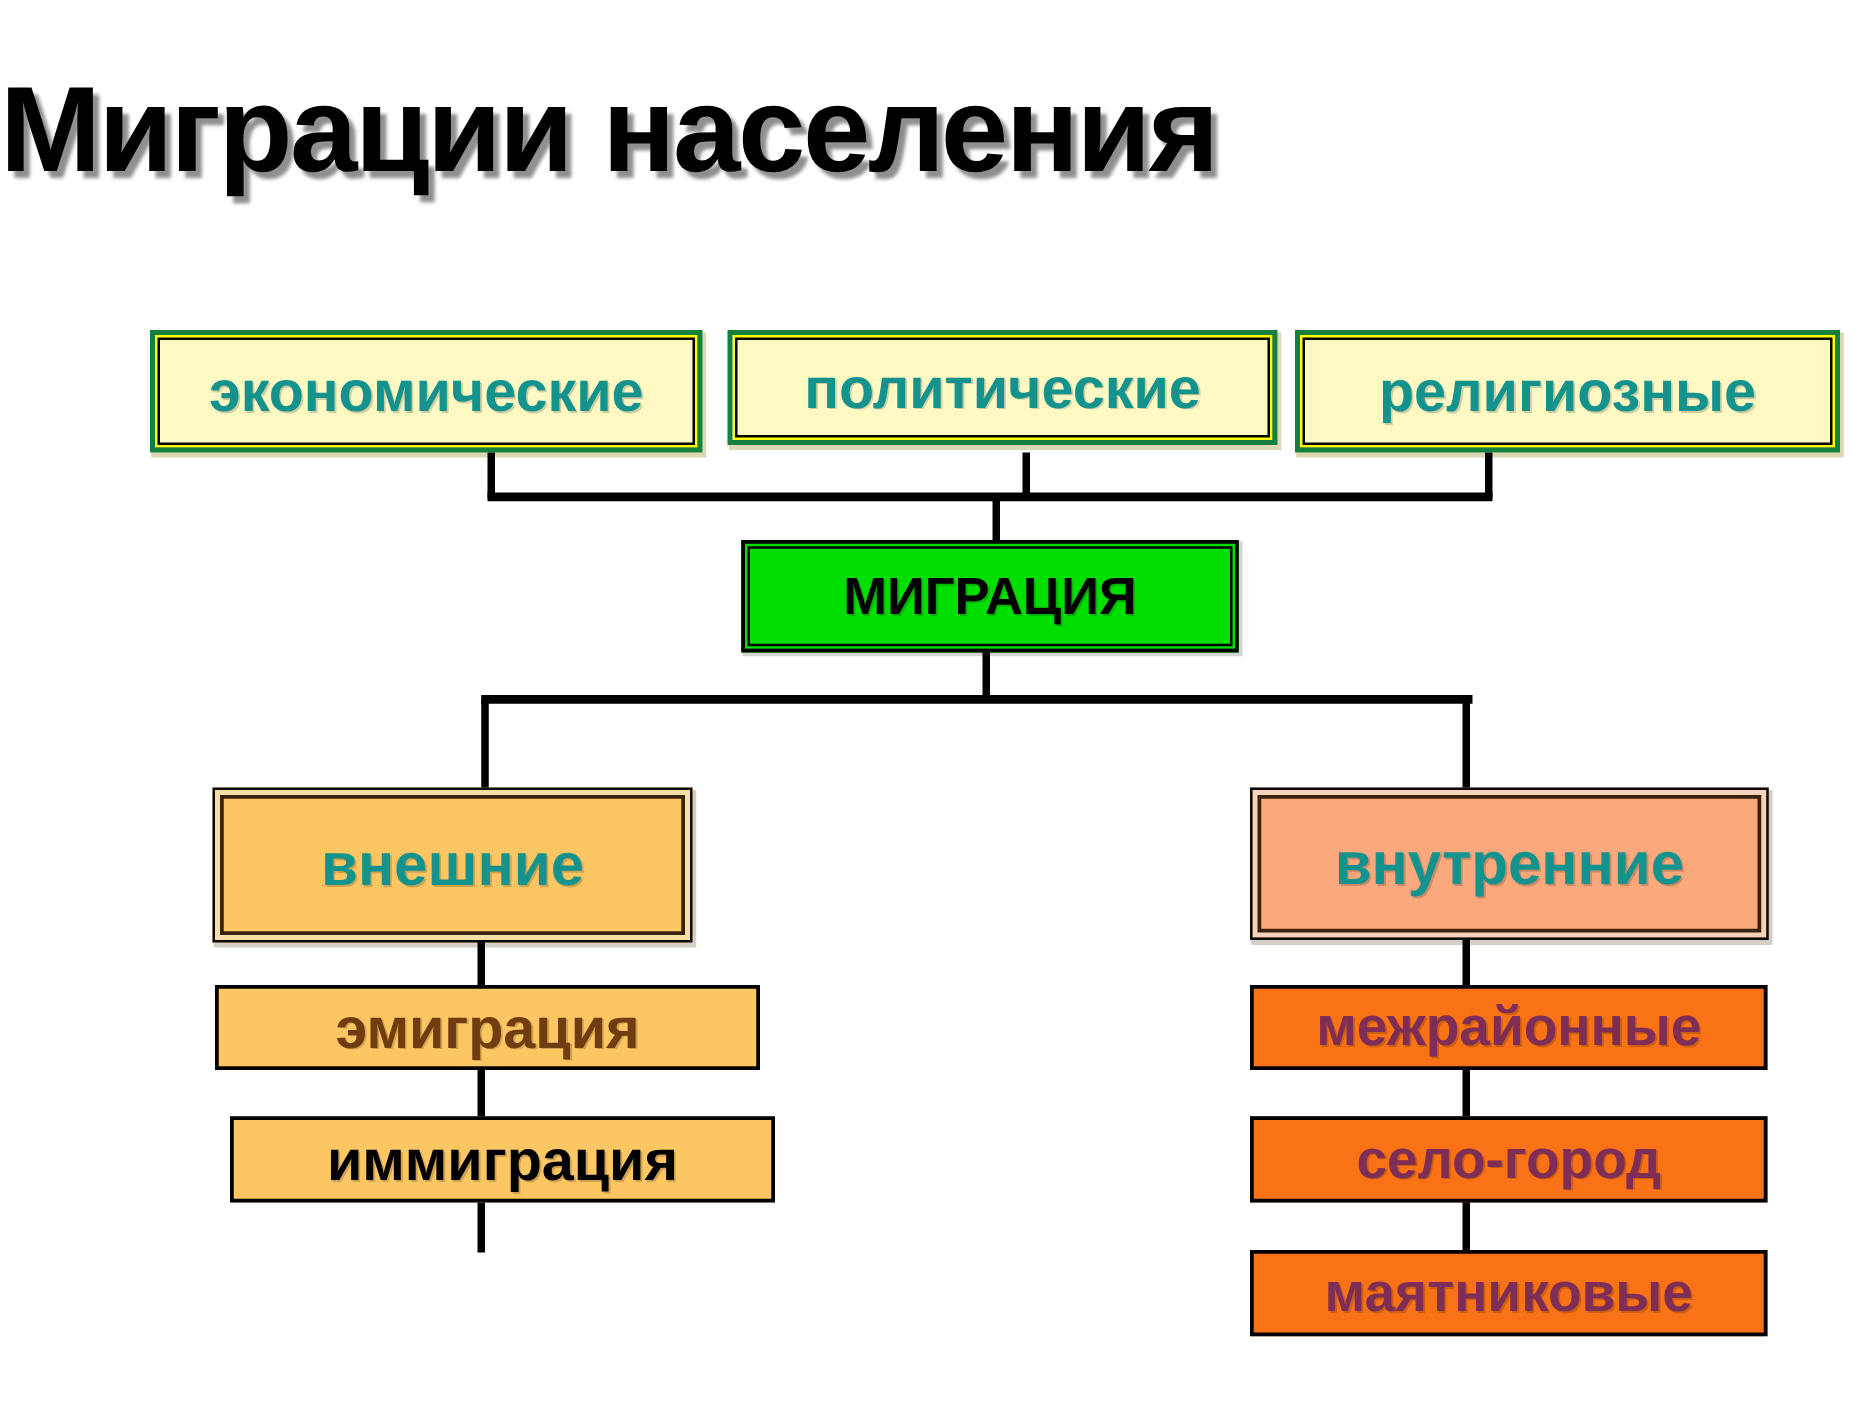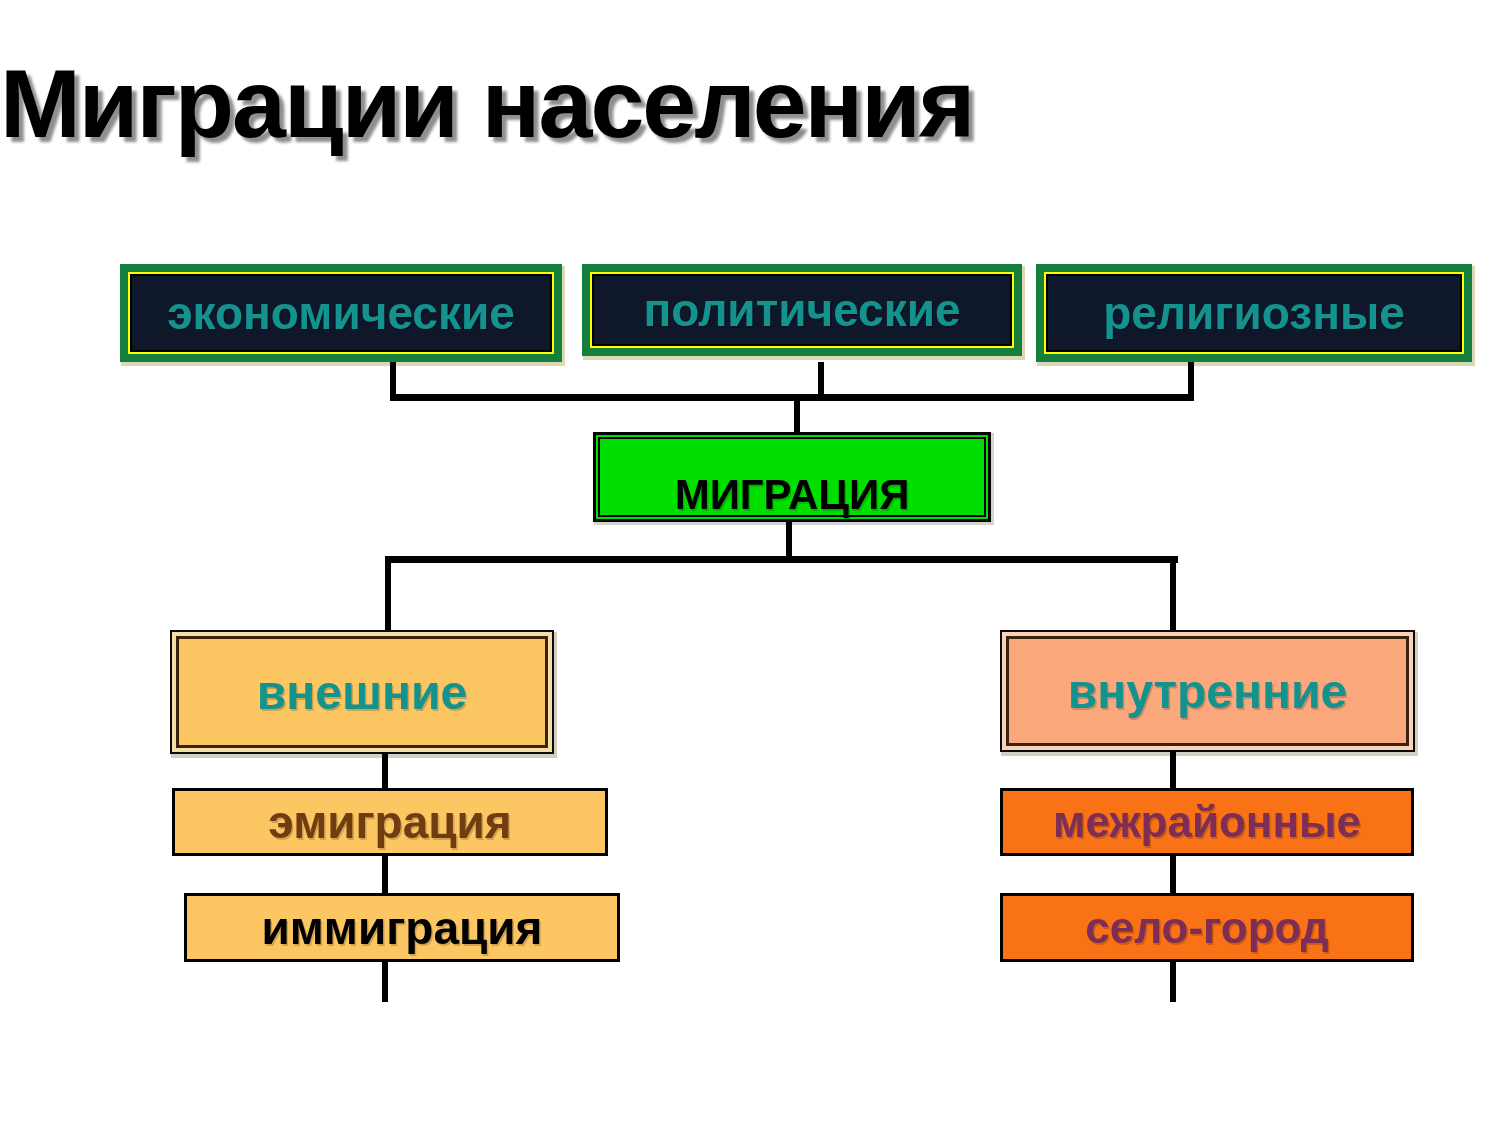--- a/index.html
+++ b/index.html
@@ -33,37 +33,36 @@
     box-sizing: border-box;
     display: flex;
     align-items: center;
     justify-content: center;
     text-align: center;
   }
   .box span {
     text-shadow: 1.5px 1.5px 0 rgba(0,0,0,0.18);
   }
   .cause {
-    background: #0f172a;
-    border: 8px solid #15803d;
+    background: #fef9c3;
+    border: 4px solid #15803d;
     box-shadow: 2px 3px 0 1px rgba(201,193,140,0.65),
                 inset 0 0 0 2px #FFFF00,
                 inset 0 0 0 4px #000000;
     font-size: 46px;
     color: #14938E;
   }
   .root {
     background: #00DF00;
     border: 3px solid #000000;
     box-shadow: 2px 2px 0 1px rgba(160,160,160,0.45),
                 inset 0 0 0 2px #00DF00,
                 inset 0 0 0 4px #000000;
     font-size: 42px;
     color: #000000;
-    align-items: flex-end;
   }
   .branch {
     font-size: 48px;
     color: #14938E;
     border: 2px solid #0a0a0a;
   }
   .branch.external {
     background: #FCC662;
     box-shadow: 2px 3px 0 1px rgba(170,160,140,0.5),
                 inset 0 0 0 4px #F5DFA6,
@@ -142,14 +141,17 @@
   <div class="line" style="left:1170px; top:751px; width:6px; height:39px;"></div>
   <div class="line" style="left:1170px; top:855px; width:6px; height:40px;"></div>
   <div class="line" style="left:1170px; top:961px; width:6px; height:41px;"></div>
 
   <div class="box leaf right" style="left:1000px; top:788px; width:414px; height:68px;">
     <span>межрайонные</span>
   </div>
   <div class="box leaf right" style="left:1000px; top:893px; width:414px; height:69px;">
     <span>село-город</span>
   </div>
+  <div class="box leaf right" style="left:1000px; top:1000px; width:414px; height:69px;">
+    <span>маятниковые</span>
+  </div>
 
 </div>
 
 </body></html>

